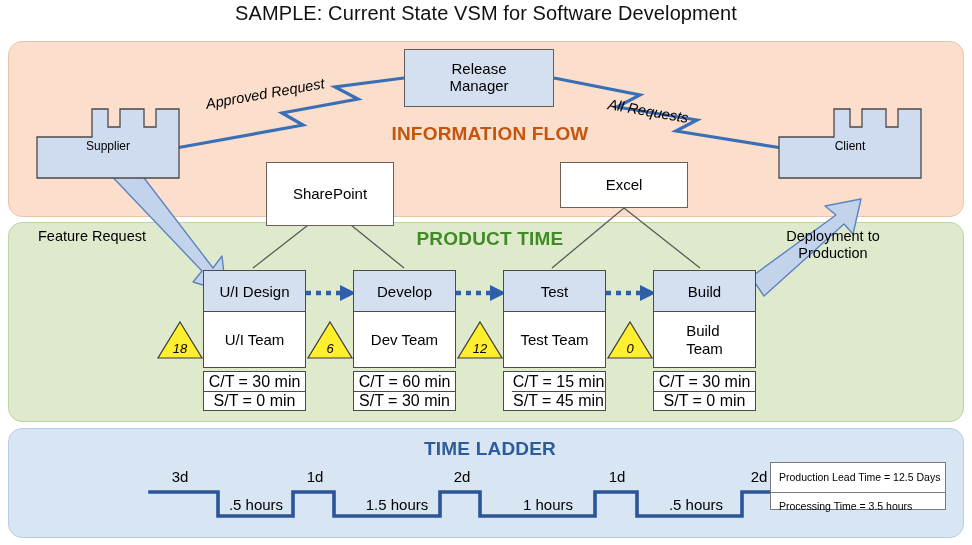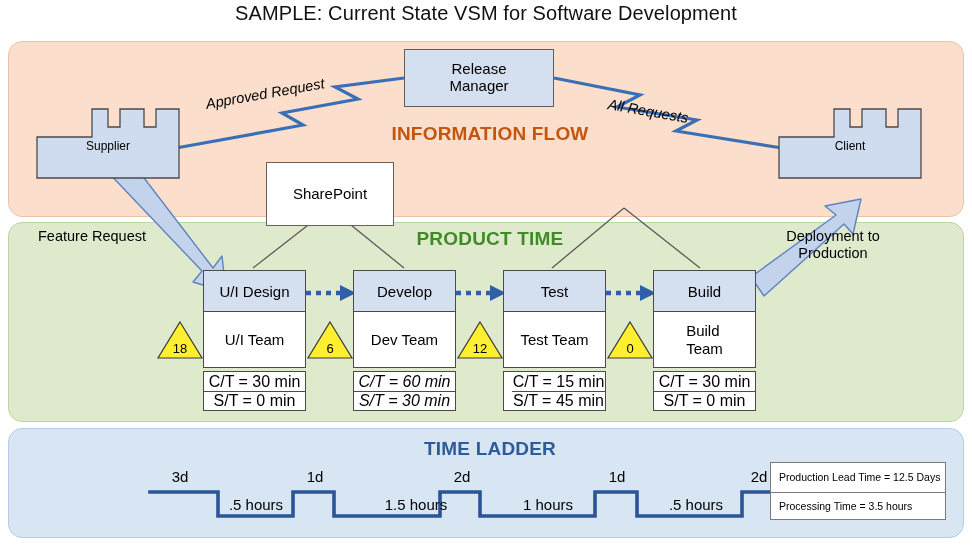--- a/index.html
+++ b/index.html
@@ -48,27 +48,27 @@
   .proc .p-team{box-sizing:border-box;background:#ffffff;border:1px solid #4a4a4a;
        border-top:none;display:flex;align-items:center;justify-content:center;
        font-size:15px;height:56px;line-height:1.15;}
   .metrics{position:absolute;box-sizing:border-box;border:1px solid #4a4a4a;
            background:#fff;}
   .metrics div{box-sizing:border-box;height:19px;display:flex;align-items:center;
                justify-content:center;font-size:16px;}
   .metrics div+div{border-top:1px solid #4a4a4a;}
 
   
-  .inv{position:absolute;width:44px;height:40px;}
+  .inv{position:absolute;width:44px;height:40px;font-style:italic;}
   .inv .num{position:absolute;left:0;width:100%;bottom:2px;text-align:center;
             font-size:13px;color:#000;}
   .lad-day{position:absolute;font-size:15px;text-align:center;}
   .lad-hr{position:absolute;font-size:15px;text-align:center;}
 
-  #summary{left:770px;top:462px;width:176px;height:58px;box-sizing:border-box;
+  #summary{left:770px;top:462px;width:176px;height:48px;box-sizing:border-box;
            border:1px solid #7a7a7a;background:#fff;}
   #summary div{box-sizing:border-box;height:28.5px;display:flex;align-items:center;
                padding-left:8px;font-size:10.5px;}
   #summary div+div{border-top:1px solid #7a7a7a;}
 
   
   .annot{position:absolute;font-size:14.5px;line-height:1.2;}
   .zz-label{position:absolute;font-size:14.5px;font-style:italic;white-space:nowrap;}
 
   svg.overlay{position:absolute;left:0;top:0;width:972px;height:545px;
@@ -143,20 +143,21 @@
   </div>
 
   <div class="factory" style="left:778px;top:107px;width:144px;height:72px;">
     <svg width="144" height="72" viewBox="0 0 144 72">
       <polygon points="1,30 1,71 143,71 143,2 120,2 120,20 108,20 108,2 84,2 84,20 72,20 72,2 56,2 56,30" fill="#cfdcef" stroke="#4a4a4a" stroke-width="1.3" stroke-linejoin="miter"></polygon>
     </svg>
     <div class="ftext" style="top:32px;">Client</div>
   </div>
 
   <div class="abs box white-box" id="sharepoint">SharePoint</div>
+  <div class="abs box white-box" id="excel">Excel</div>
 
   <div class="zz-label" style="left:206px;top:96px;transform:rotate(-10deg);transform-origin:left center;">Approved Request</div>
   <div class="zz-label" style="left:608px;top:96px;transform:rotate(10deg);transform-origin:left center;">All Requests</div>
 
   <div class="annot" style="left:38px;top:228px;">Feature Request</div>
   <div class="annot" style="left:768px;top:228px;text-align:center;width:130px;">
     <div>Deployment to</div>
     <div>Production</div>
   </div>
 
@@ -166,21 +167,21 @@
   </div>
   <div class="metrics" style="left:203px;top:371px;width:103px;">
     <div>C/T = 30 min</div>
     <div>S/T = 0 min</div>
   </div>
 
   <div class="proc" style="left:353px;top:270px;width:103px;">
     <div class="p-head">Develop</div>
     <div class="p-team">Dev Team</div>
   </div>
-  <div class="metrics" style="left:353px;top:371px;width:103px;font-style:italic;">
+  <div class="metrics" style="left:353px;top:371px;width:103px;">
     <div>C/T = 60 min</div>
     <div>S/T = 30 min</div>
   </div>
 
   <div class="proc" style="left:503px;top:270px;width:103px;">
     <div class="p-head">Test</div>
     <div class="p-team">Test Team</div>
   </div>
   <div class="metrics" style="left:503px;top:371px;width:103px;padding-left:8px;">
     <div>C/T = 15 min</div>
@@ -214,21 +215,21 @@
     <span class="num">0</span>
   </div>
 
   <div class="lad-day" style="left:150px;top:468px;width:60px;">3d</div>
   <div class="lad-day" style="left:293px;top:468px;width:44px;">1d</div>
   <div class="lad-day" style="left:440px;top:468px;width:44px;">2d</div>
   <div class="lad-day" style="left:595px;top:468px;width:44px;">1d</div>
   <div class="lad-day" style="left:737px;top:468px;width:44px;">2d</div>
 
   <div class="lad-hr" style="left:218px;top:496px;width:76px;">.5 hours</div>
-  <div class="lad-hr" style="left:337px;top:496px;width:120px;margin-left:19px;">1.5 hours</div>
+  <div class="lad-hr" style="left:337px;top:496px;width:120px;">1.5 hours</div>
   <div class="lad-hr" style="left:500px;top:496px;width:96px;">1 hours</div>
   <div class="lad-hr" style="left:652px;top:496px;width:88px;">.5 hours</div>
 
   <div class="abs" id="summary">
     <div>Production  Lead Time = 12.5 Days</div>
     <div>Processing  Time = 3.5 hours</div>
   </div>
 
 </div>
 

